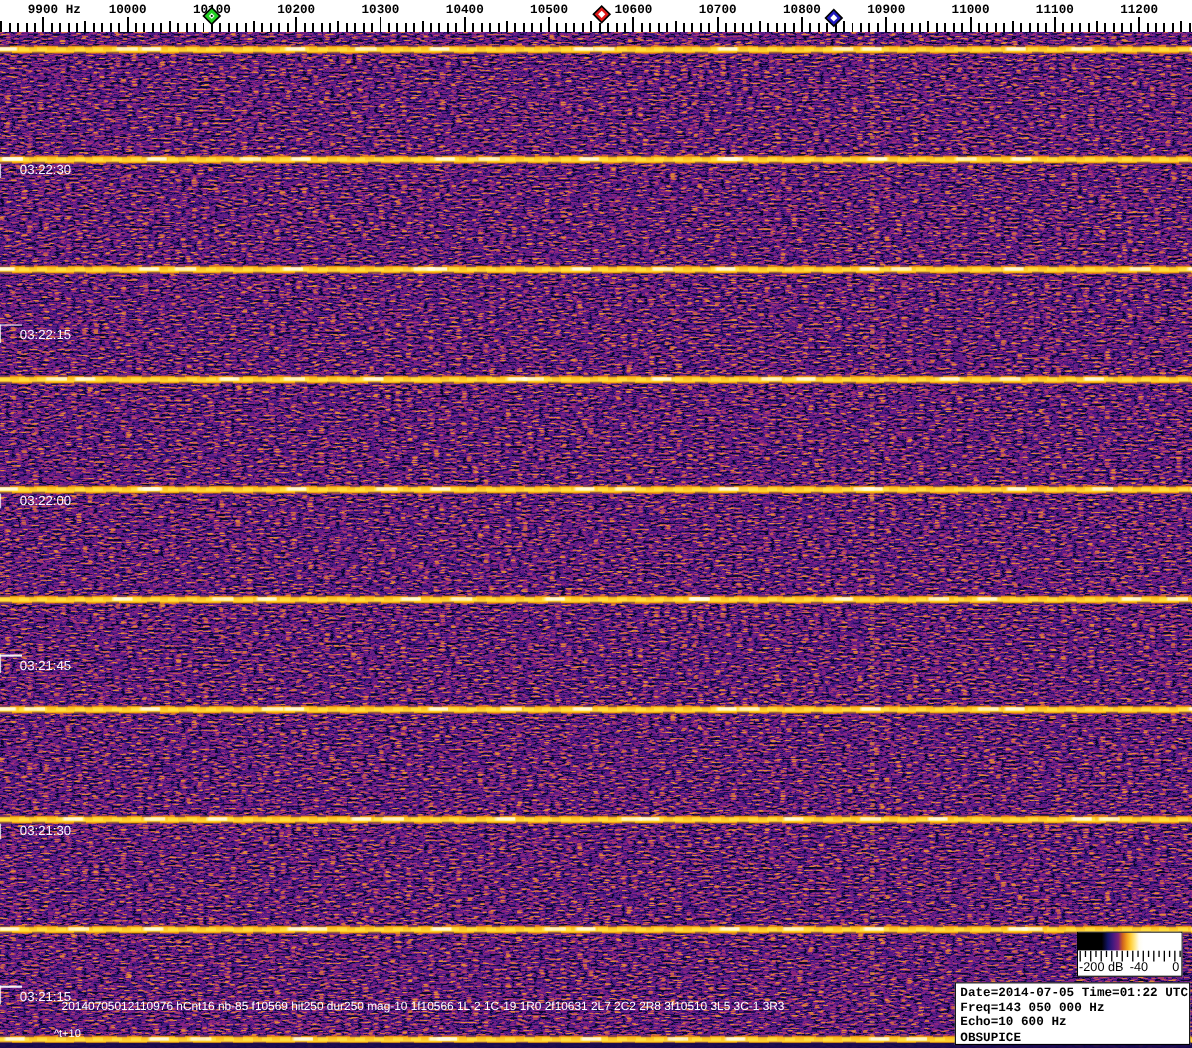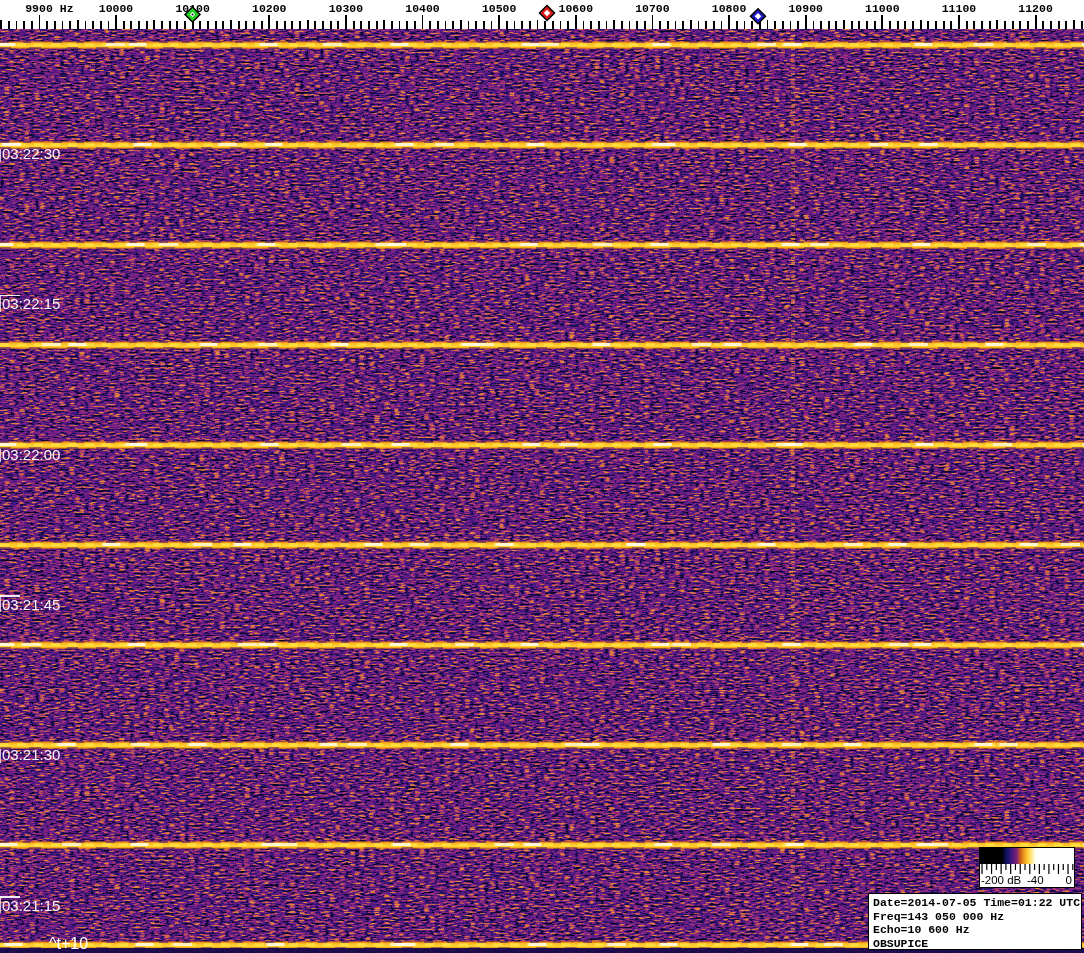--- a/index.html
+++ b/index.html
@@ -9,25 +9,25 @@
 .line:before{content:'';position:absolute;left:0;top:0;width:1084px;height:2px;
 background:repeating-linear-gradient(90deg,rgba(70,24,118,0.55) 0 9px,rgba(70,24,118,0) 9px 23px,rgba(60,20,110,0.5) 23px 31px,rgba(60,20,110,0) 31px 53px);}
 .line:after{content:'';position:absolute;left:0;bottom:0;width:1084px;height:2px;
 background:repeating-linear-gradient(90deg,rgba(70,24,118,0.5) 0 11px,rgba(70,24,118,0) 11px 29px,rgba(62,20,112,0.45) 29px 41px,rgba(62,20,112,0) 41px 67px);}
 .line .w{position:absolute;left:0;top:2.5px;width:1084px;height:3px;
 background:repeating-linear-gradient(90deg,rgba(255,253,235,0) 0 41px,rgba(255,253,235,0.88) 44px 60px,rgba(255,253,235,0) 61px 131px),
 repeating-linear-gradient(90deg,rgba(255,248,215,0) 0 97px,rgba(255,250,225,0.8) 99px 117px,rgba(255,248,215,0) 117px 217px),
 repeating-linear-gradient(90deg,rgba(255,225,80,0.45) 0 9px,rgba(248,170,35,0.4) 9px 17px);}
 .tmark{position:absolute;left:0;width:20px;height:1.5px;background:rgba(255,255,255,0.92);}
 .tvert{position:absolute;left:0;width:1px;background:rgba(255,255,255,0.75);}
-.tlab{position:absolute;left:2px;color:#f8f4ff;font-size:15px;line-height:12px;letter-spacing:0px;}
+.tlab{position:absolute;left:18px;color:#f8f4ff;font-size:12px;line-height:12px;letter-spacing:0px;}
 #vband{position:absolute;left:791px;top:29px;width:4px;height:924px;
 background:repeating-linear-gradient(180deg,rgba(230,138,60,0.72) 0 2px,rgba(225,130,55,0) 2px 6px,rgba(246,168,72,0.56) 6px 8px,rgba(245,165,70,0) 8px 13px,rgba(214,114,60,0.48) 13px 15px,rgba(210,110,60,0) 15px 19px);}
 #ann{position:absolute;left:56px;top:909px;color:#fff;font-size:10.8px;white-space:nowrap;}
-#dt{position:absolute;left:49px;top:935px;color:#fff;font-size:16px;}
+#dt{position:absolute;left:49px;top:935px;color:#fff;font-size:10px;}
 #legend{position:absolute;left:979px;top:847px;width:94px;height:39px;background:#fff;border:1px solid #000;}
 #grad{position:absolute;left:0px;top:0px;width:94px;height:16px;
 background:linear-gradient(90deg,#000 0%,#000 23%,#14146a 29%,#44197f 34%,#7c2178 39%,#cc6020 43%,#f09c1c 47%,#ffce38 51%,#ffe98c 55%,#fffdf0 59%,#fff 63%,#fff 100%);}
 #dbl{position:absolute;left:0;bottom:1px;width:94px;font-size:11.5px;color:#000;}
 #info{position:absolute;left:868px;top:893px;width:208px;height:53px;background:#fff;border:1px solid #000;
 font-family:"Liberation Mono",monospace;font-weight:bold;font-size:11.5px;line-height:13.6px;color:#000;padding:2px 0 0 4px;white-space:nowrap;}
 </style></head><body>
 <div id="wrap">
 <div id="field">
 <svg width="1084" height="924" xmlns="http://www.w3.org/2000/svg">
@@ -93,20 +93,21 @@
 <div class="line" style="top:940.5px">
       <div class="w" style="background-position:-38px 0,75px 0,0 0"></div>
     </div>
 <div style="position:absolute;left:0;top:948px;width:1084px;height:5px;background:rgba(23,10,75,0.93)"></div>
 <div class="tlab" style="top:148px">03:22:30</div>
 <div class="tlab" style="top:298px">03:22:15</div>
 <div class="tlab" style="top:449px">03:22:00</div>
 <div class="tlab" style="top:599px">03:21:45</div>
 <div class="tlab" style="top:749px">03:21:30</div>
 <div class="tlab" style="top:900px">03:21:15</div>
+<div id="ann">20140705012110976 hCnt16 nb-85 f10569 hit250 dur250 mag-10 1f10566 1L-2 1C-19 1R0 2f10631 2L7 2C2 2R8 3f10510 3L5 3C-1 3R3</div>
 <div id="dt">^t+10</div>
 
 <svg id="ruler" style="position:absolute;left:0;top:0" width="1084" height="29" xmlns="http://www.w3.org/2000/svg">
 <rect width="1084" height="29" fill="#ffffff"></rect>
 <g id="ticks" stroke="#000" stroke-width="1.8" shape-rendering="crispEdges">
         <path d="M1.1 29V19.5M8.7 29V21.0M16.4 29V21.0M24.1 29V21.0M31.7 29V21.0M39.4 29V15.0M47.1 29V21.0M54.7 29V21.0M62.4 29V21.0M70.0 29V21.0M77.7 29V19.5M85.4 29V21.0M93.0 29V21.0M100.7 29V21.0M108.4 29V21.0M116.0 29V15.0M123.7 29V21.0M131.3 29V21.0M139.0 29V21.0M146.7 29V21.0M154.3 29V19.5M162.0 29V21.0M169.7 29V21.0M177.3 29V21.0M185.0 29V21.0M192.6 29V15.0M200.3 29V21.0M208.0 29V21.0M215.6 29V21.0M223.3 29V21.0M231.0 29V19.5M238.6 29V21.0M246.3 29V21.0M254.0 29V21.0M261.6 29V21.0M269.3 29V15.0M276.9 29V21.0M284.6 29V21.0M292.3 29V21.0M299.9 29V21.0M307.6 29V19.5M315.3 29V21.0M322.9 29V21.0M330.6 29V21.0M338.2 29V21.0M345.9 29V15.0M353.6 29V21.0M361.2 29V21.0M368.9 29V21.0M376.6 29V21.0M384.2 29V19.5M391.9 29V21.0M399.5 29V21.0M407.2 29V21.0M414.9 29V21.0M422.5 29V15.0M430.2 29V21.0M437.9 29V21.0M445.5 29V21.0M453.2 29V21.0M460.9 29V19.5M468.5 29V21.0M476.2 29V21.0M483.8 29V21.0M491.5 29V21.0M499.2 29V15.0M506.8 29V21.0M514.5 29V21.0M522.2 29V21.0M529.8 29V21.0M537.5 29V19.5M545.1 29V21.0M552.8 29V21.0M560.5 29V21.0M568.1 29V21.0M575.8 29V15.0M583.5 29V21.0M591.1 29V21.0M598.8 29V21.0M606.4 29V21.0M614.1 29V19.5M621.8 29V21.0M629.4 29V21.0M637.1 29V21.0M644.8 29V21.0M652.4 29V15.0M660.1 29V21.0M667.8 29V21.0M675.4 29V21.0M683.1 29V21.0M690.7 29V19.5M698.4 29V21.0M706.1 29V21.0M713.7 29V21.0M721.4 29V21.0M729.1 29V15.0M736.7 29V21.0M744.4 29V21.0M752.0 29V21.0M759.7 29V21.0M767.4 29V19.5M775.0 29V21.0M782.7 29V21.0M790.4 29V21.0M798.0 29V21.0M805.7 29V15.0M813.4 29V21.0M821.0 29V21.0M828.7 29V21.0M836.3 29V21.0M844.0 29V19.5M851.7 29V21.0M859.3 29V21.0M867.0 29V21.0M874.7 29V21.0M882.3 29V15.0M890.0 29V21.0M897.6 29V21.0M905.3 29V21.0M913.0 29V21.0M920.6 29V19.5M928.3 29V21.0M936.0 29V21.0M943.6 29V21.0M951.3 29V21.0M958.9 29V15.0M966.6 29V21.0M974.3 29V21.0M981.9 29V21.0M989.6 29V21.0M997.3 29V19.5M1004.9 29V21.0M1012.6 29V21.0M1020.3 29V21.0M1027.9 29V21.0M1035.6 29V15.0M1043.2 29V21.0M1050.9 29V21.0M1058.6 29V21.0M1066.2 29V21.0M1073.9 29V19.5M1081.6 29V21.0"></path>
       </g>
 <text x="49.38781999999972" y="12" text-anchor="middle" font-family="&quot;Liberation Mono&quot;,monospace" font-size="11.5" font-weight="bold">9900 Hz</text>
       <text x="116.01781999999972" y="12" text-anchor="middle" font-family="&quot;Liberation Mono&quot;,monospace" font-size="11.5" font-weight="bold">10000</text>
       <text x="192.6478199999997" y="12" text-anchor="middle" font-family="&quot;Liberation Mono&quot;,monospace" font-size="11.5" font-weight="bold">10100</text>

